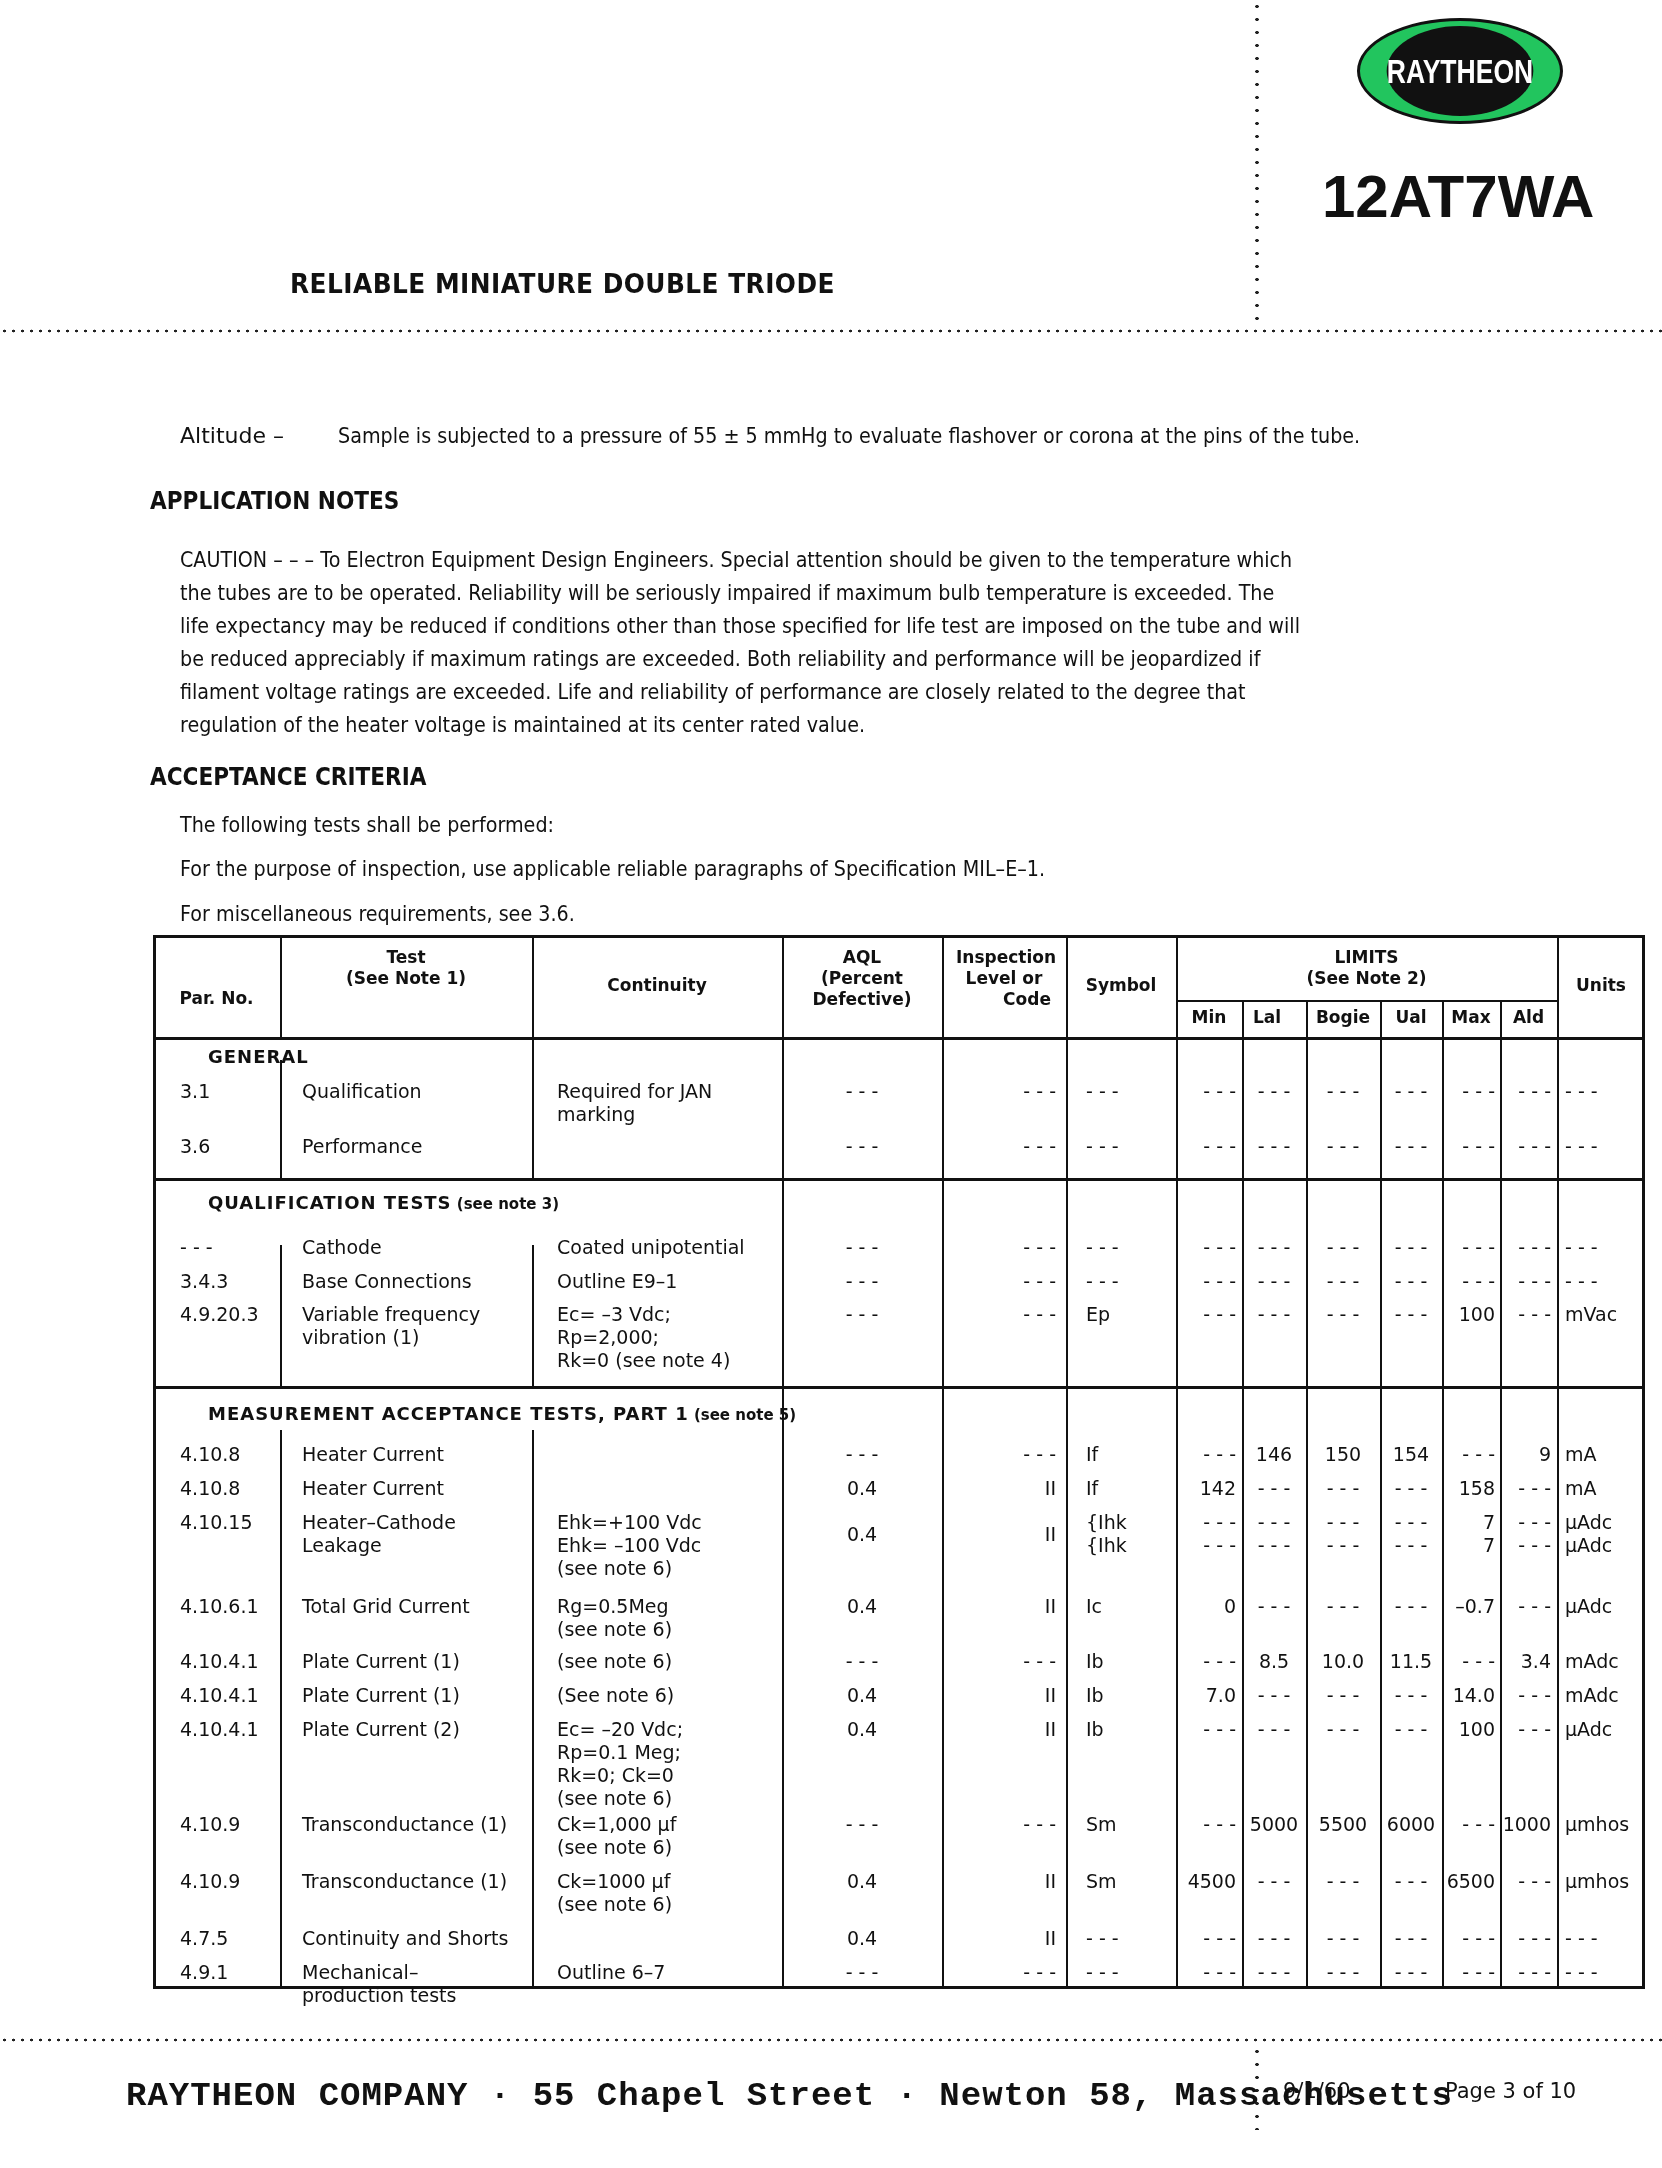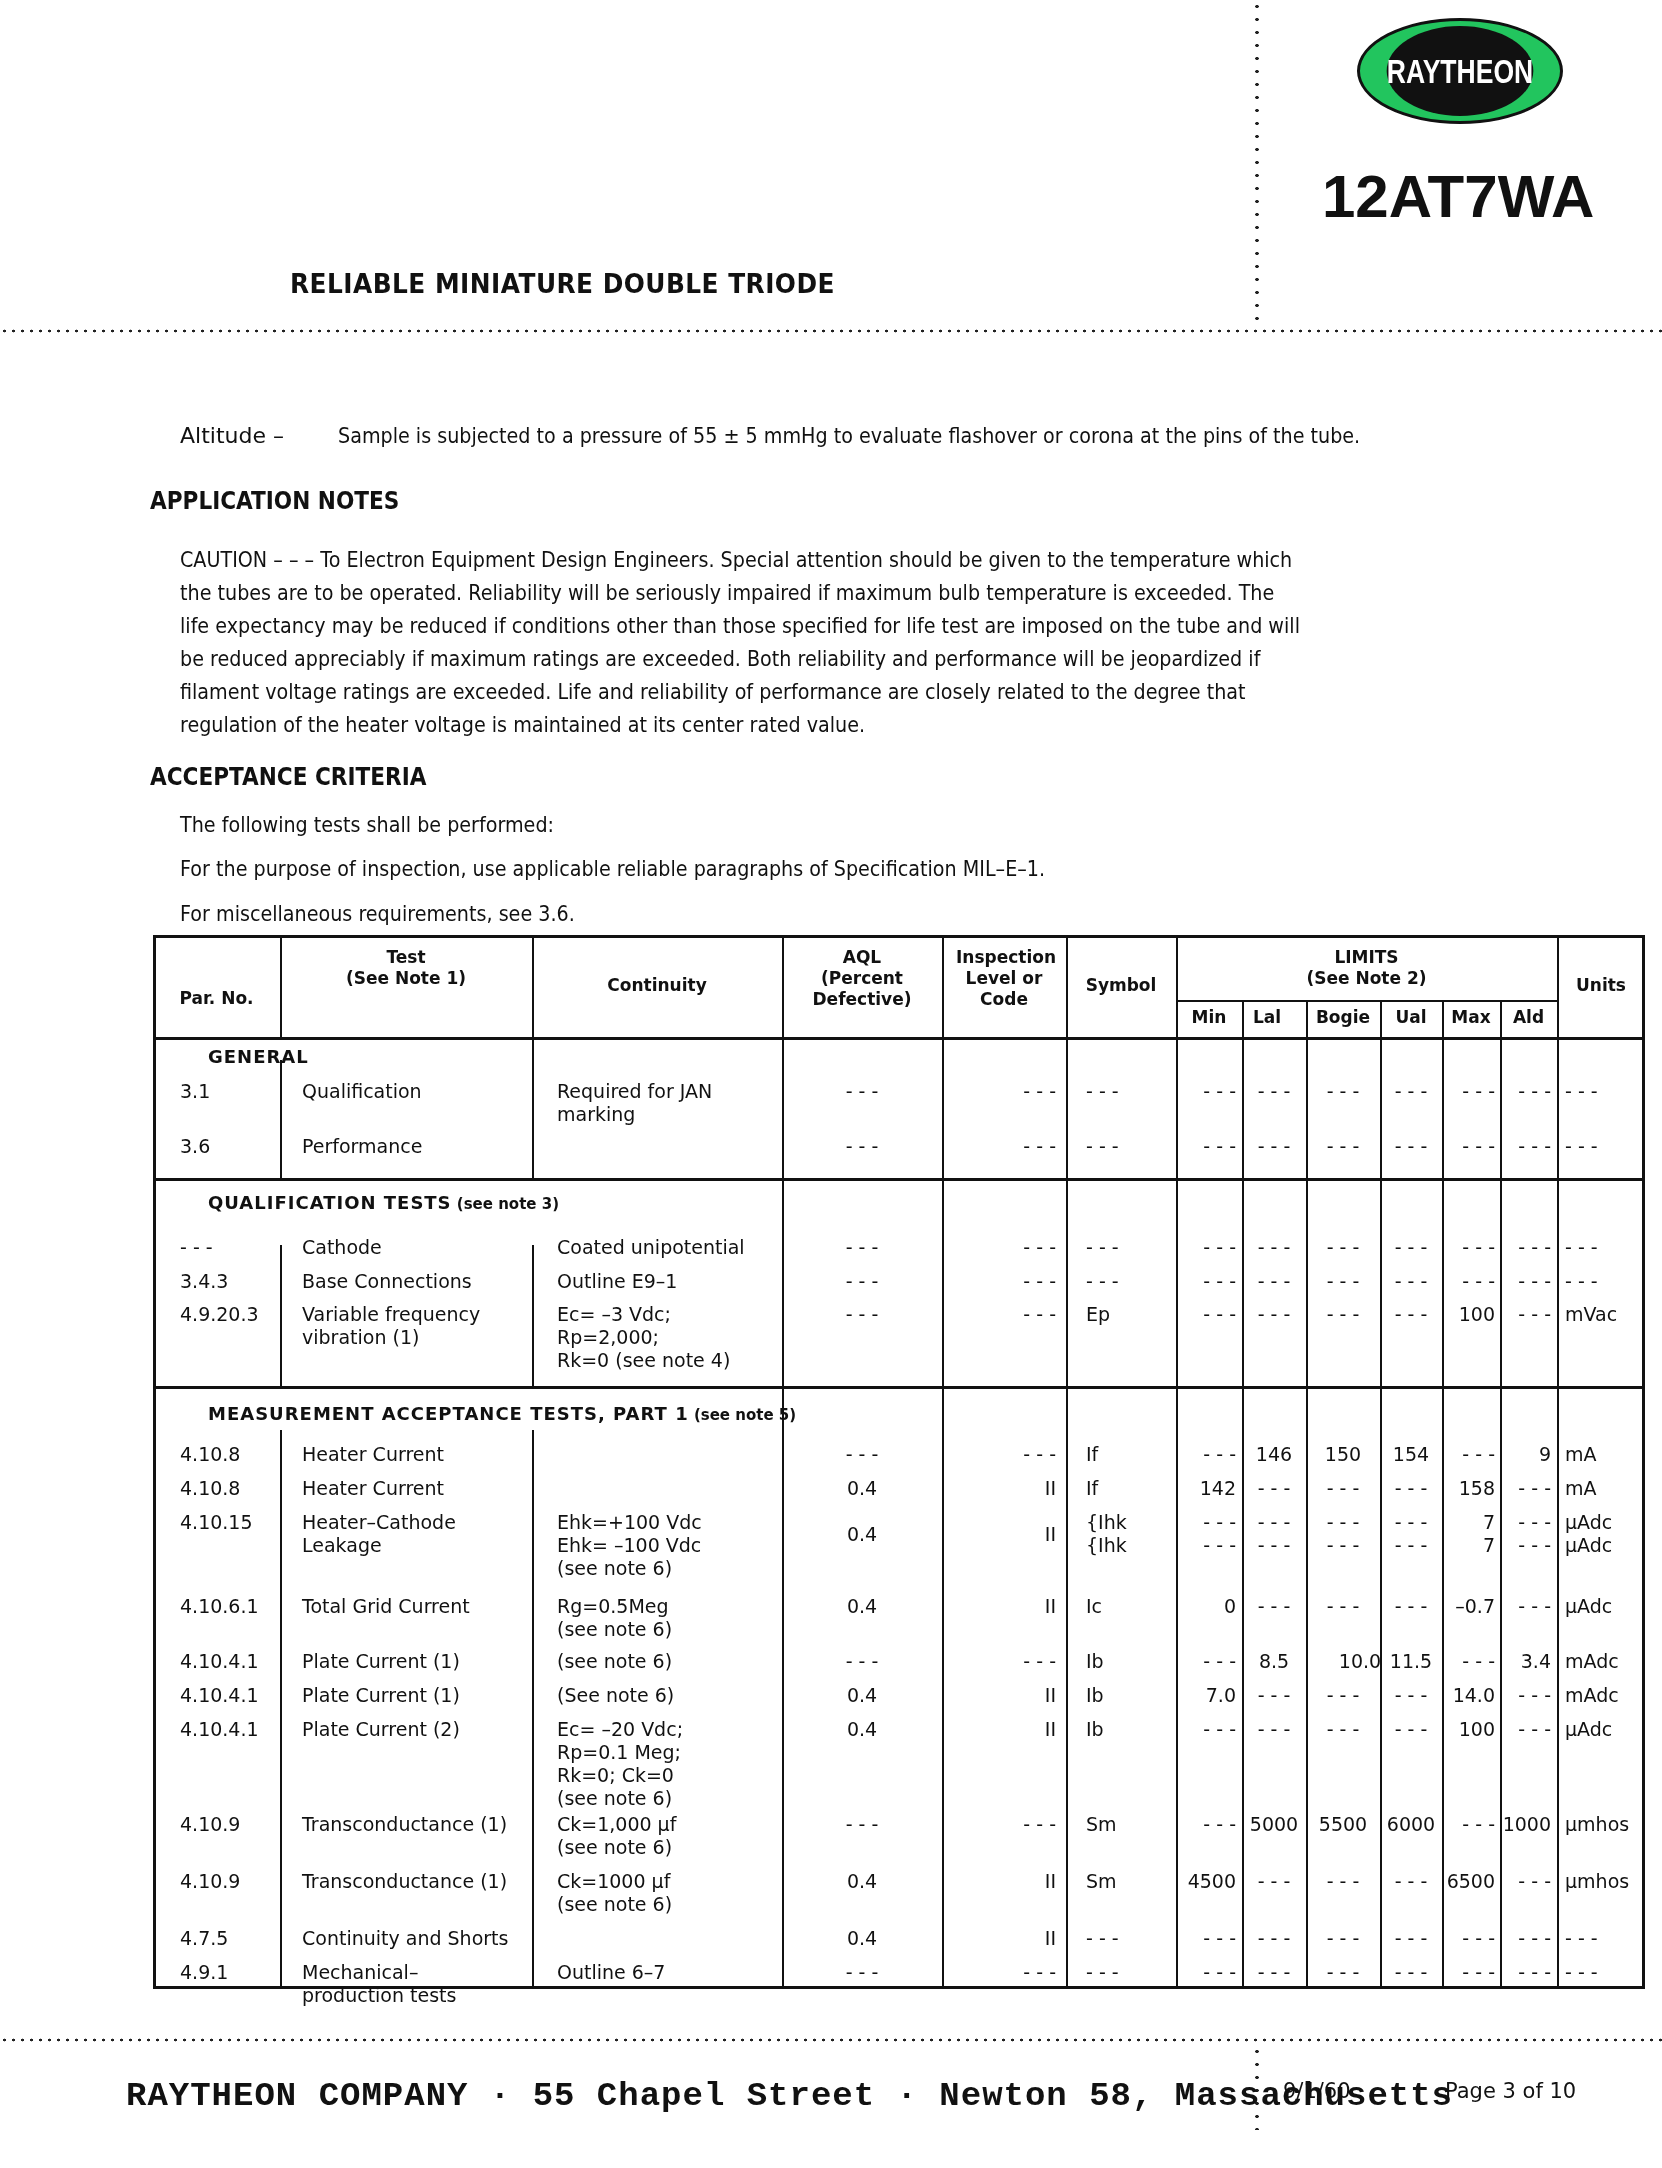--- a/index.html
+++ b/index.html
@@ -110,21 +110,21 @@
     <div class="vline" style="left:1500px; top:1000px; height:989px;"></div>
     <div class="th" style="left:153px; width:127px; top:975px;margin-top:13px; ">Par. No.</div>
     <div class="th" style="left:280px; width:252px; top:947px; ">Test</div>
     <div class="th" style="left:280px; width:252px; top:968px; ">(See Note 1)</div>
     <div class="th" style="left:532px; width:250px; top:975px; ">Continuity</div>
     <div class="th" style="left:782px; width:160px; top:947px; ">AQL</div>
     <div class="th" style="left:782px; width:160px; top:968px; ">(Percent</div>
     <div class="th" style="left:782px; width:160px; top:989px; ">Defective)</div>
     <div class="th" style="left:942px; width:128px; top:947px; ">Inspection</div>
     <div class="th" style="left:942px; width:124px; top:968px; ">Level or</div>
-    <div class="th" style="left:942px; width:124px; top:989px; ">Code</div>
+    <div class="th" style="left:942px; width:124px; top:989px;padding-left:23px; ">Code</div>
     <div class="th" style="left:1066px; width:110px; top:975px; ">Symbol</div>
     <div class="th" style="left:1176px; width:381px; top:947px; ">LIMITS</div>
     <div class="th" style="left:1176px; width:381px; top:968px; ">(See Note 2)</div>
     <div class="th" style="left:1557px; width:88px; top:975px; ">Units</div>
     <div class="th" style="left:1176px; width:66px; top:1007px; ">Min</div>
     <div class="th" style="left:1242px; width:50px; top:1007px; ">Lal</div>
     <div class="th" style="left:1306px; width:74px; top:1007px; ">Bogie</div>
     <div class="th" style="left:1380px; width:62px; top:1007px; ">Ual</div>
     <div class="th" style="left:1442px; width:58px; top:1007px; ">Max</div>
     <div class="th" style="left:1500px; width:57px; top:1007px; ">Ald</div>
@@ -272,21 +272,21 @@
     <div class="cell" style="left:1565px; top:1595px;">µAdc</div>
     <div class="" style="position:absolute; left:153px; top:1650px; width:1492px; height:1px;"></div>
     <div class="cell" style="left:180px; top:1650px;">4.10.4.1</div>
     <div class="cell" style="left:302px; top:1650px;">Plate Current (1)</div>
     <div class="cell" style="left:557px; top:1650px;">(see note 6)</div>
     <div class="cell" style="left:782px; width:160px; top:1650px; text-align:center;">- - -</div>
     <div class="cell" style="left:942px; width:114px; top:1650px; text-align:right;">- - -</div>
     <div class="cell" style="left:1086px; top:1650px;">Ib</div>
     <div class="cell" style="left:1176px; width:60px; top:1650px; text-align:right;">- - -</div>
     <div class="cell" style="left:1242px; width:64px; top:1650px; text-align:center;">8.5</div>
-    <div class="cell" style="left:1306px; width:74px; top:1650px; text-align:center;margin-left:17px;">10.0</div>
+    <div class="cell" style="left:1306px; width:74px; top:1650px; text-align:center;">10.0</div>
     <div class="cell" style="left:1380px; width:62px; top:1650px; text-align:center;">11.5</div>
     <div class="cell" style="left:1442px; width:53px; top:1650px; text-align:right;">- - -</div>
     <div class="cell" style="left:1500px; width:51px; top:1650px; text-align:right;">3.4</div>
     <div class="cell" style="left:1565px; top:1650px;">mAdc</div>
     <div class="" style="position:absolute; left:153px; top:1684px; width:1492px; height:1px;"></div>
     <div class="cell" style="left:180px; top:1684px;">4.10.4.1</div>
     <div class="cell" style="left:302px; top:1684px;">Plate Current (1)</div>
     <div class="cell" style="left:557px; top:1684px;">(See note 6)</div>
     <div class="cell" style="left:782px; width:160px; top:1684px; text-align:center;">0.4</div>
     <div class="cell" style="left:942px; width:114px; top:1684px; text-align:right;">II</div>

